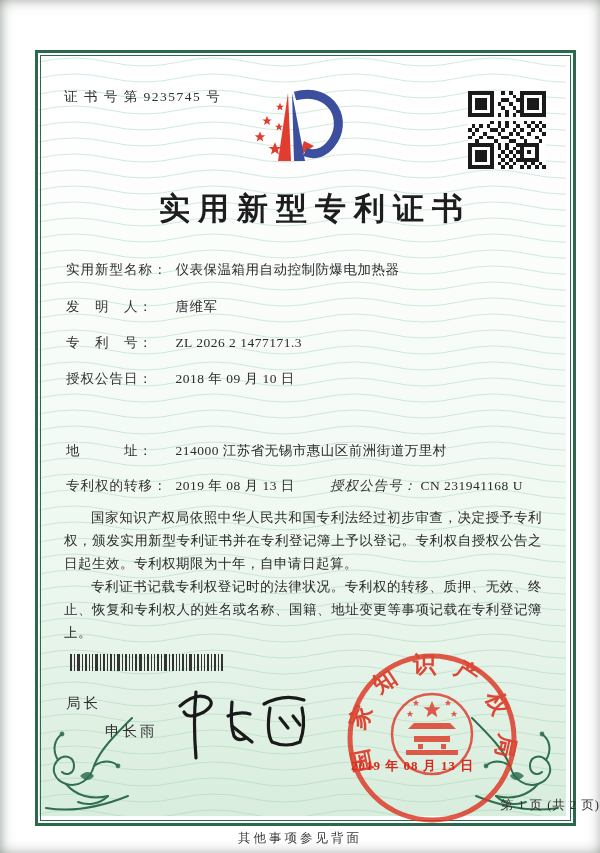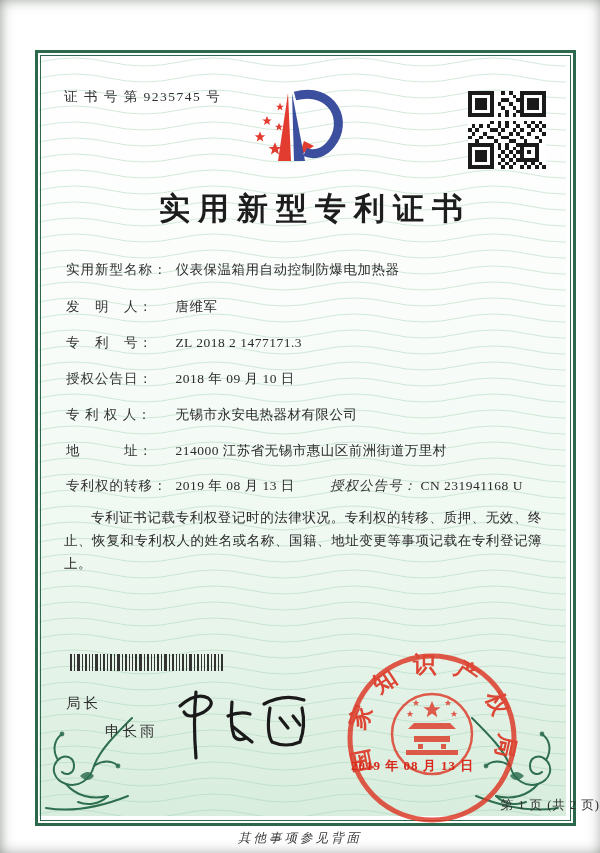--- a/index.html
+++ b/index.html
@@ -35,21 +35,21 @@
   .signature{position:absolute;left:166px;top:680px;z-index:4;}
   .seal{position:absolute;left:344px;top:650px;z-index:4;opacity:.92;}
   .seal-date{position:absolute;left:351px;top:757px;width:180px;z-index:5;font-size:13px;
     color:#d8281b;letter-spacing:1px;font-weight:600;}
   .flourish{position:absolute;top:716px;z-index:2;}
   .flourish.left{left:36px;}
   .flourish.right{left:468px;transform:scaleX(-1);}
   .pageno{position:absolute;left:0;top:797px;width:600px;text-align:right;font-size:12.5px;
     letter-spacing:1px;z-index:3;}
   .backnote{position:absolute;left:0;top:830px;width:600px;text-align:center;font-size:12.5px;
-    letter-spacing:3px;z-index:3;color:#3a3a3a;font-style:italic;}
+    letter-spacing:3px;z-index:3;color:#3a3a3a;}
 </style>
 </head>
 <body>
 
 <div class="page">
 
   <div class="tint"></div>
   <svg class="waves" width="527" height="762">
     <defs>
       <pattern id="wv" width="140" height="16" patternUnits="userSpaceOnUse">
@@ -112,45 +112,42 @@
   <div class="row" style="top:261px">
     <span class="lab">实用新型名称：</span>
     <span class="val">仪表保温箱用自动控制防爆电加热器</span>
   </div>
   <div class="row" style="top:298px">
     <span class="lab">发　明　人：</span>
     <span class="val">唐维军</span>
   </div>
   <div class="row" style="top:334px">
     <span class="lab">专　利　号：</span>
-    <span class="val">ZL 2018 2 1477171.3</span>
+    <span class="val">ZL 2026 2 1477171.3</span>
   </div>
   <div class="row" style="top:370px">
     <span class="lab">授权公告日：</span>
     <span class="val">2018 年 09 月 10 日</span>
-  </div>
-  <div class="row" style="top:406px">
-    <span class="lab">专 利 权 人：</span>
-    <span class="val">无锡市永安电热器材有限公司</span>
   </div>
   <div class="row" style="top:442px">
     <span class="lab">地　　　址：</span>
     <span class="val">214000 江苏省无锡市惠山区前洲街道万里村</span>
   </div>
 
   <div class="row" style="top:477px">
     <span class="lab">专利权的转移：</span>
     <span class="val">2019 年 08 月 13 日</span>
     <span class="grant2">
       <span class="lab" style="min-width:0;font-style:italic;">授权公告号：</span>
       <span class="val">CN 231941168 U</span>
     </span>
   </div>
 
   <div class="paras">
+    <p>国家知识产权局依照中华人民共和国专利法经过初步审查，决定授予专利权，颁发实用新型专利证书并在专利登记簿上予以登记。专利权自授权公告之日起生效。专利权期限为十年，自申请日起算。</p>
     <p>专利证书记载专利权登记时的法律状况。专利权的转移、质押、无效、终止、恢复和专利权人的姓名或名称、国籍、地址变更等事项记载在专利登记簿上。</p>
   </div>
 
   <svg class="barcode" width="155" height="17" viewBox="0 0 155 17" shape-rendering="crispEdges">
     <path fill="#333" d="M0 0h2v17H0z M4 0h1v17H4z M7 0h3v17H7z M12 0h1v17h-1z M15 0h2v17h-2z M19 0h1v17h-1z M22 0h1v17h-1z M25 0h3v17h-3z M30 0h1v17h-1z M33 0h2v17h-2z M37 0h1v17h-1z M40 0h2v17h-2z M44 0h1v17h-1z M47 0h3v17h-3z M52 0h1v17h-1z M55 0h2v17h-2z M59 0h1v17h-1z M62 0h1v17h-1z M65 0h2v17h-2z M69 0h3v17h-3z M74 0h1v17h-1z M77 0h2v17h-2z M81 0h1v17h-1z M84 0h1v17h-1z M87 0h2v17h-2z M91 0h1v17h-1z M94 0h3v17h-3z M99 0h1v17h-1z M102 0h2v17h-2z M106 0h1v17h-1z M109 0h1v17h-1z M112 0h2v17h-2z M116 0h1v17h-1z M119 0h3v17h-3z M124 0h1v17h-1z M127 0h2v17h-2z M131 0h1v17h-1z M134 0h1v17h-1z M137 0h2v17h-2z M141 0h1v17h-1z M144 0h2v17h-2z M148 0h1v17h-1z M151 0h2v17h-2z"></path>
   </svg>
 
   <div class="director-title">局长</div>
   <div class="director-name">申长雨</div>
 

